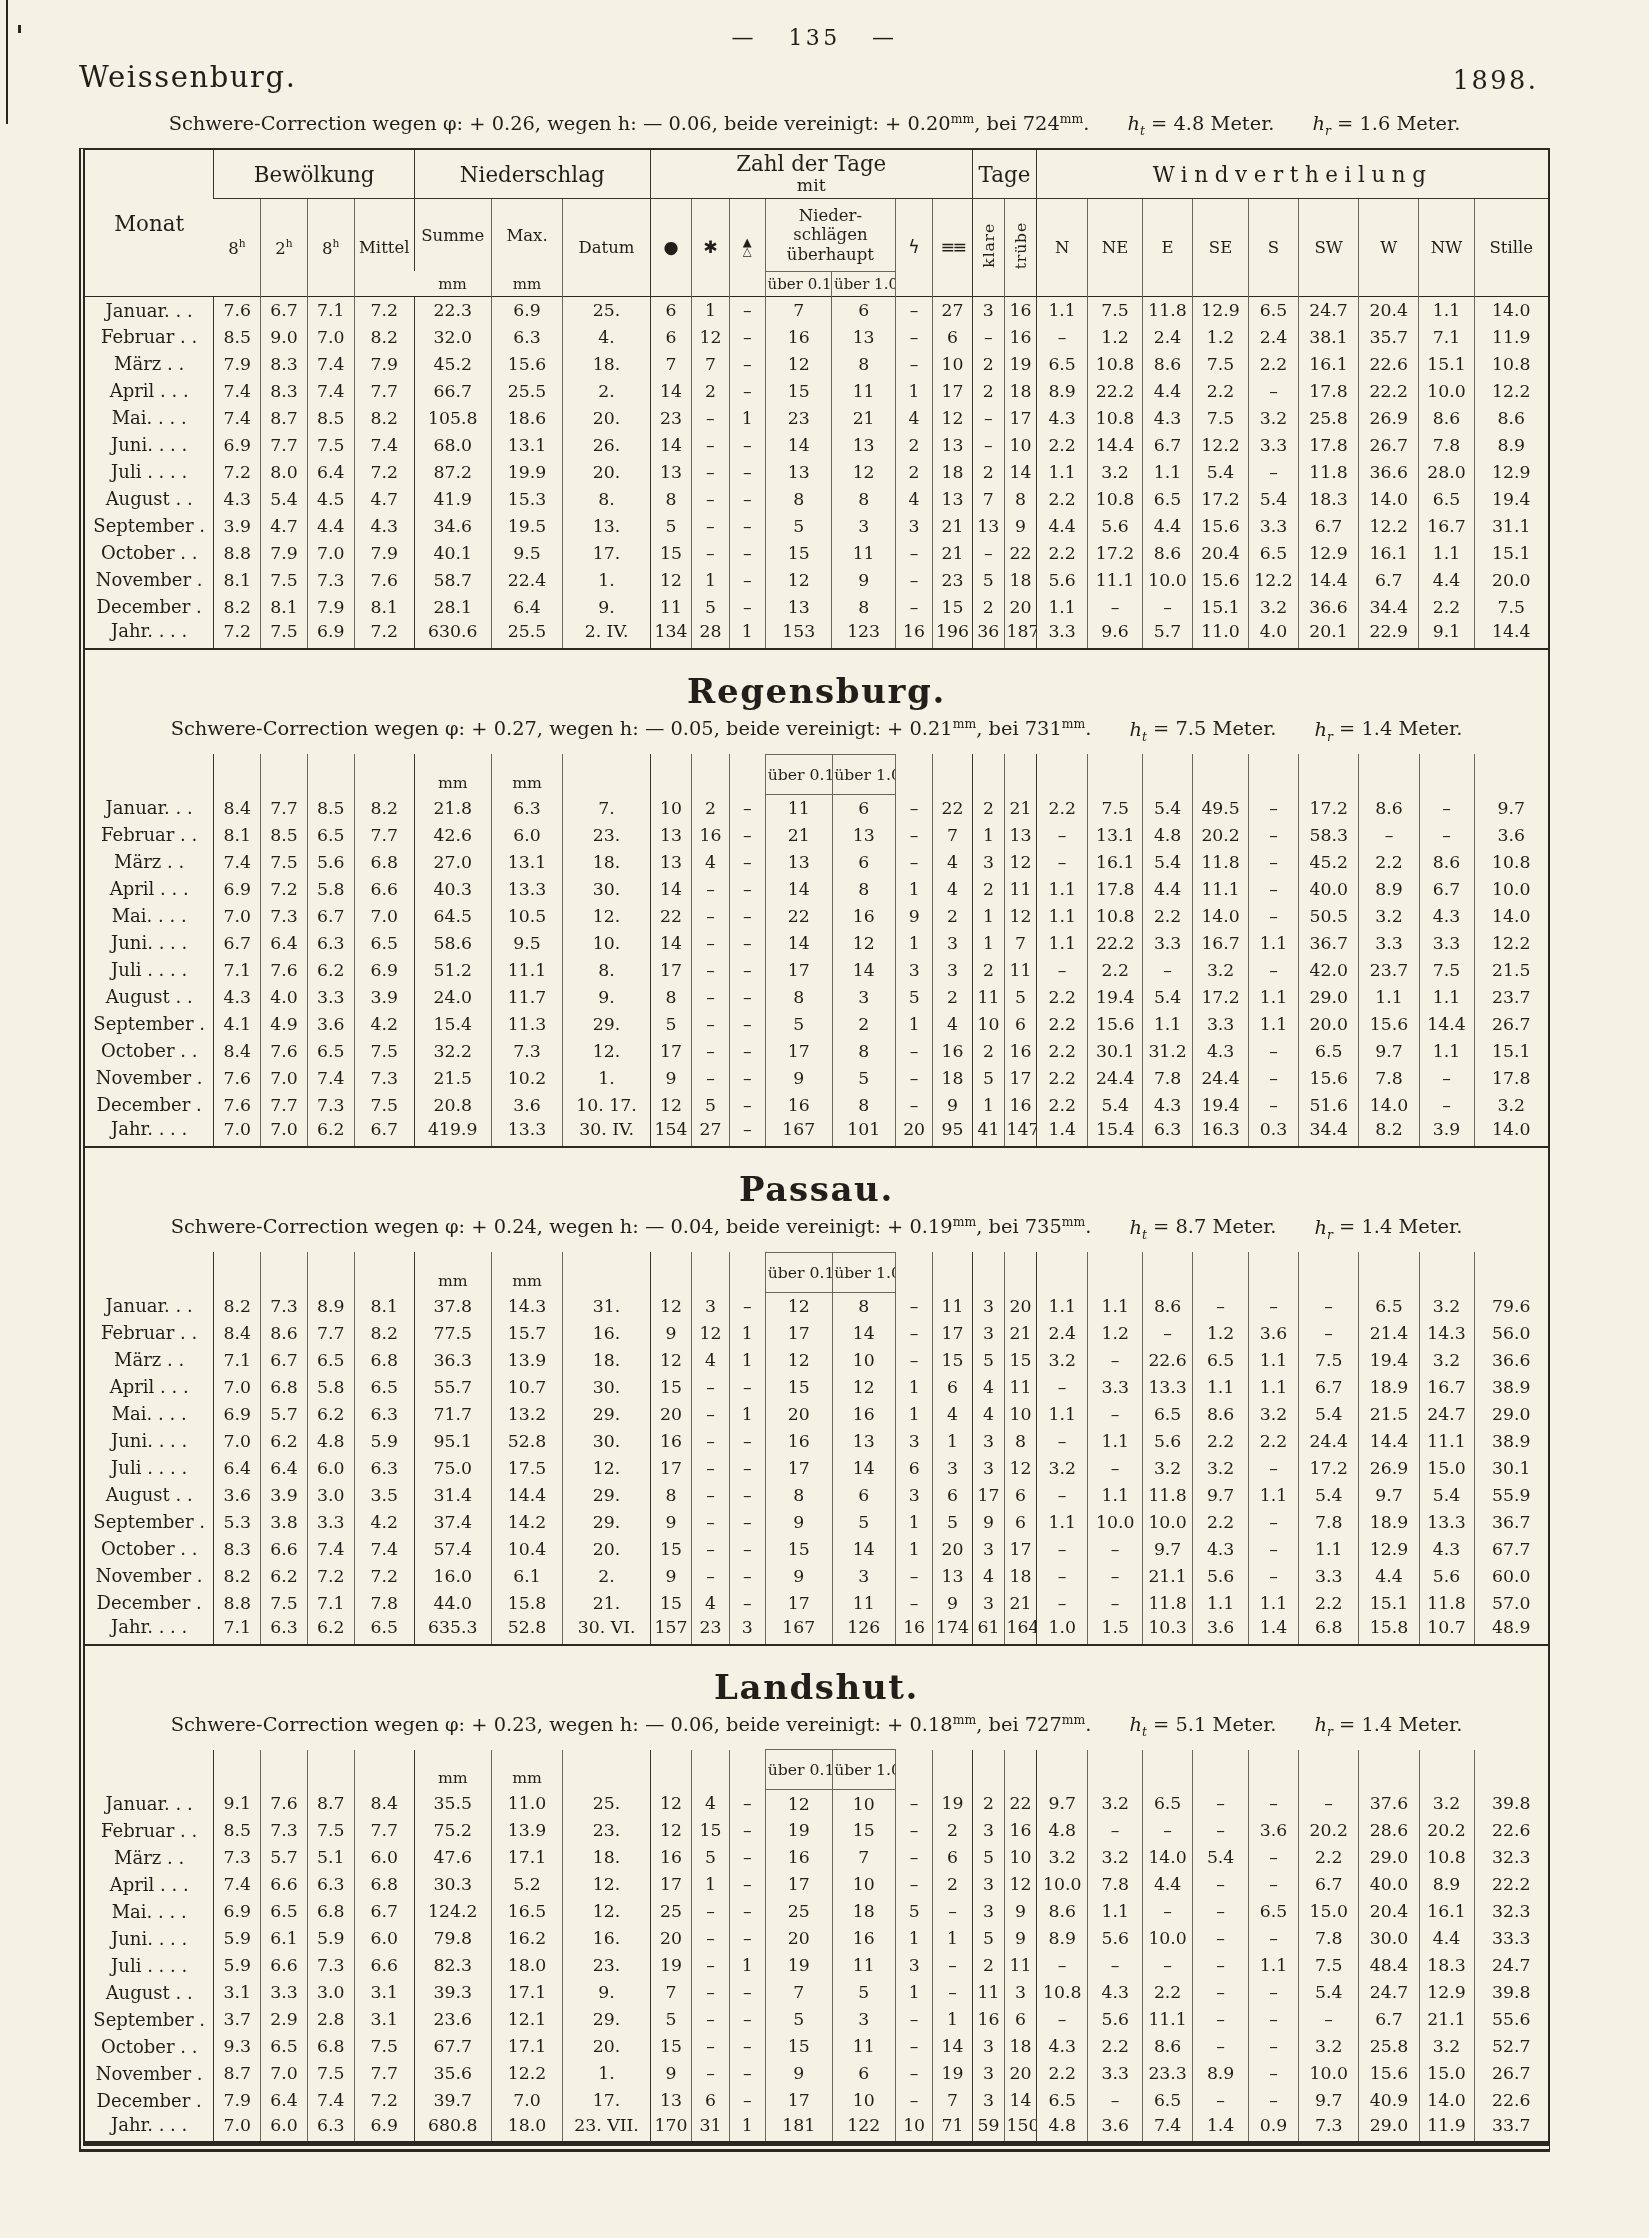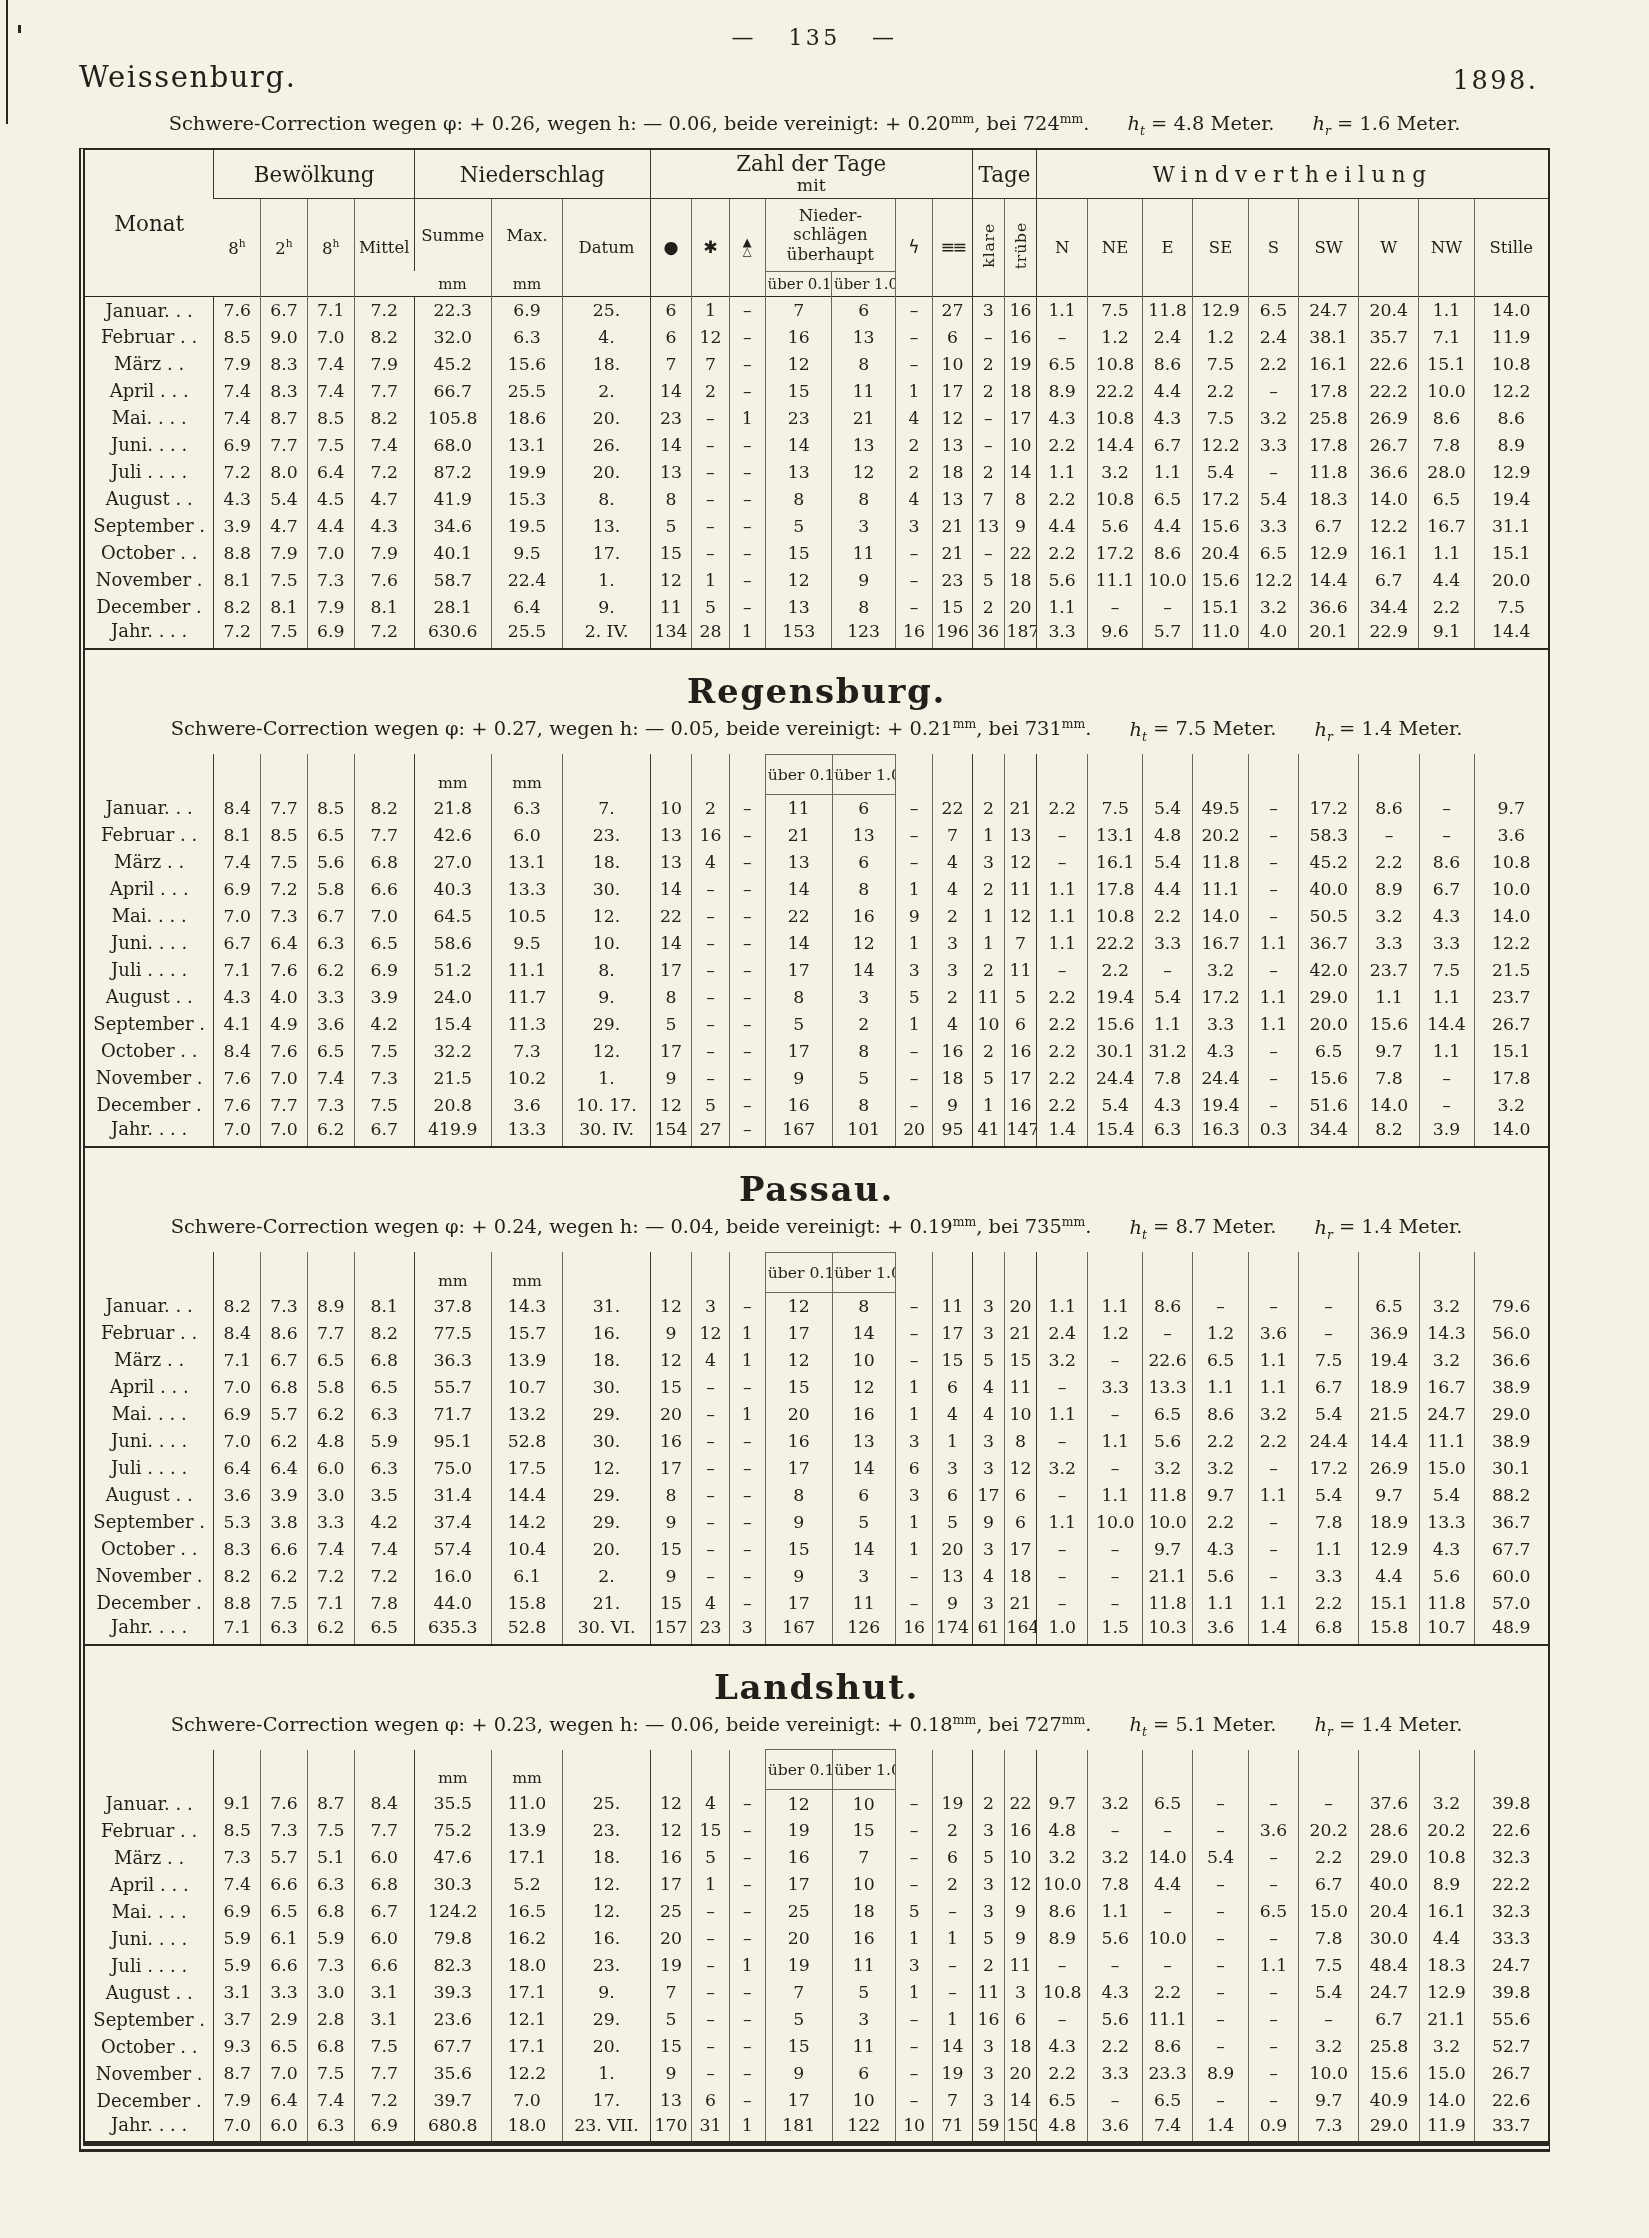--- a/index.html
+++ b/index.html
@@ -1072,21 +1072,21 @@
             <td>–</td>
             <td>17</td>
             <td class="gl">3</td>
             <td>21</td>
             <td class="gl">2.4</td>
             <td>1.2</td>
             <td>–</td>
             <td>1.2</td>
             <td>3.6</td>
             <td>–</td>
-            <td>36.9</td>
+            <td>21.4</td>
             <td>14.3</td>
             <td>56.0</td>
           </tr>
           <tr>
             <td class="month">März  . .</td>
             <td class="gl">7.1</td>
             <td>6.7</td>
             <td>6.5</td>
             <td>6.8</td>
             <td class="gl">36.3</td>
@@ -1242,21 +1242,21 @@
             <td class="gl">17</td>
             <td>6</td>
             <td class="gl">–</td>
             <td>1.1</td>
             <td>11.8</td>
             <td>9.7</td>
             <td>1.1</td>
             <td>5.4</td>
             <td>9.7</td>
             <td>5.4</td>
-            <td>88.2</td>
+            <td>55.9</td>
           </tr>
           <tr>
             <td class="month">September .</td>
             <td class="gl">5.3</td>
             <td>3.8</td>
             <td>3.3</td>
             <td>4.2</td>
             <td class="gl">37.4</td>
             <td>14.2</td>
             <td>29.</td>

